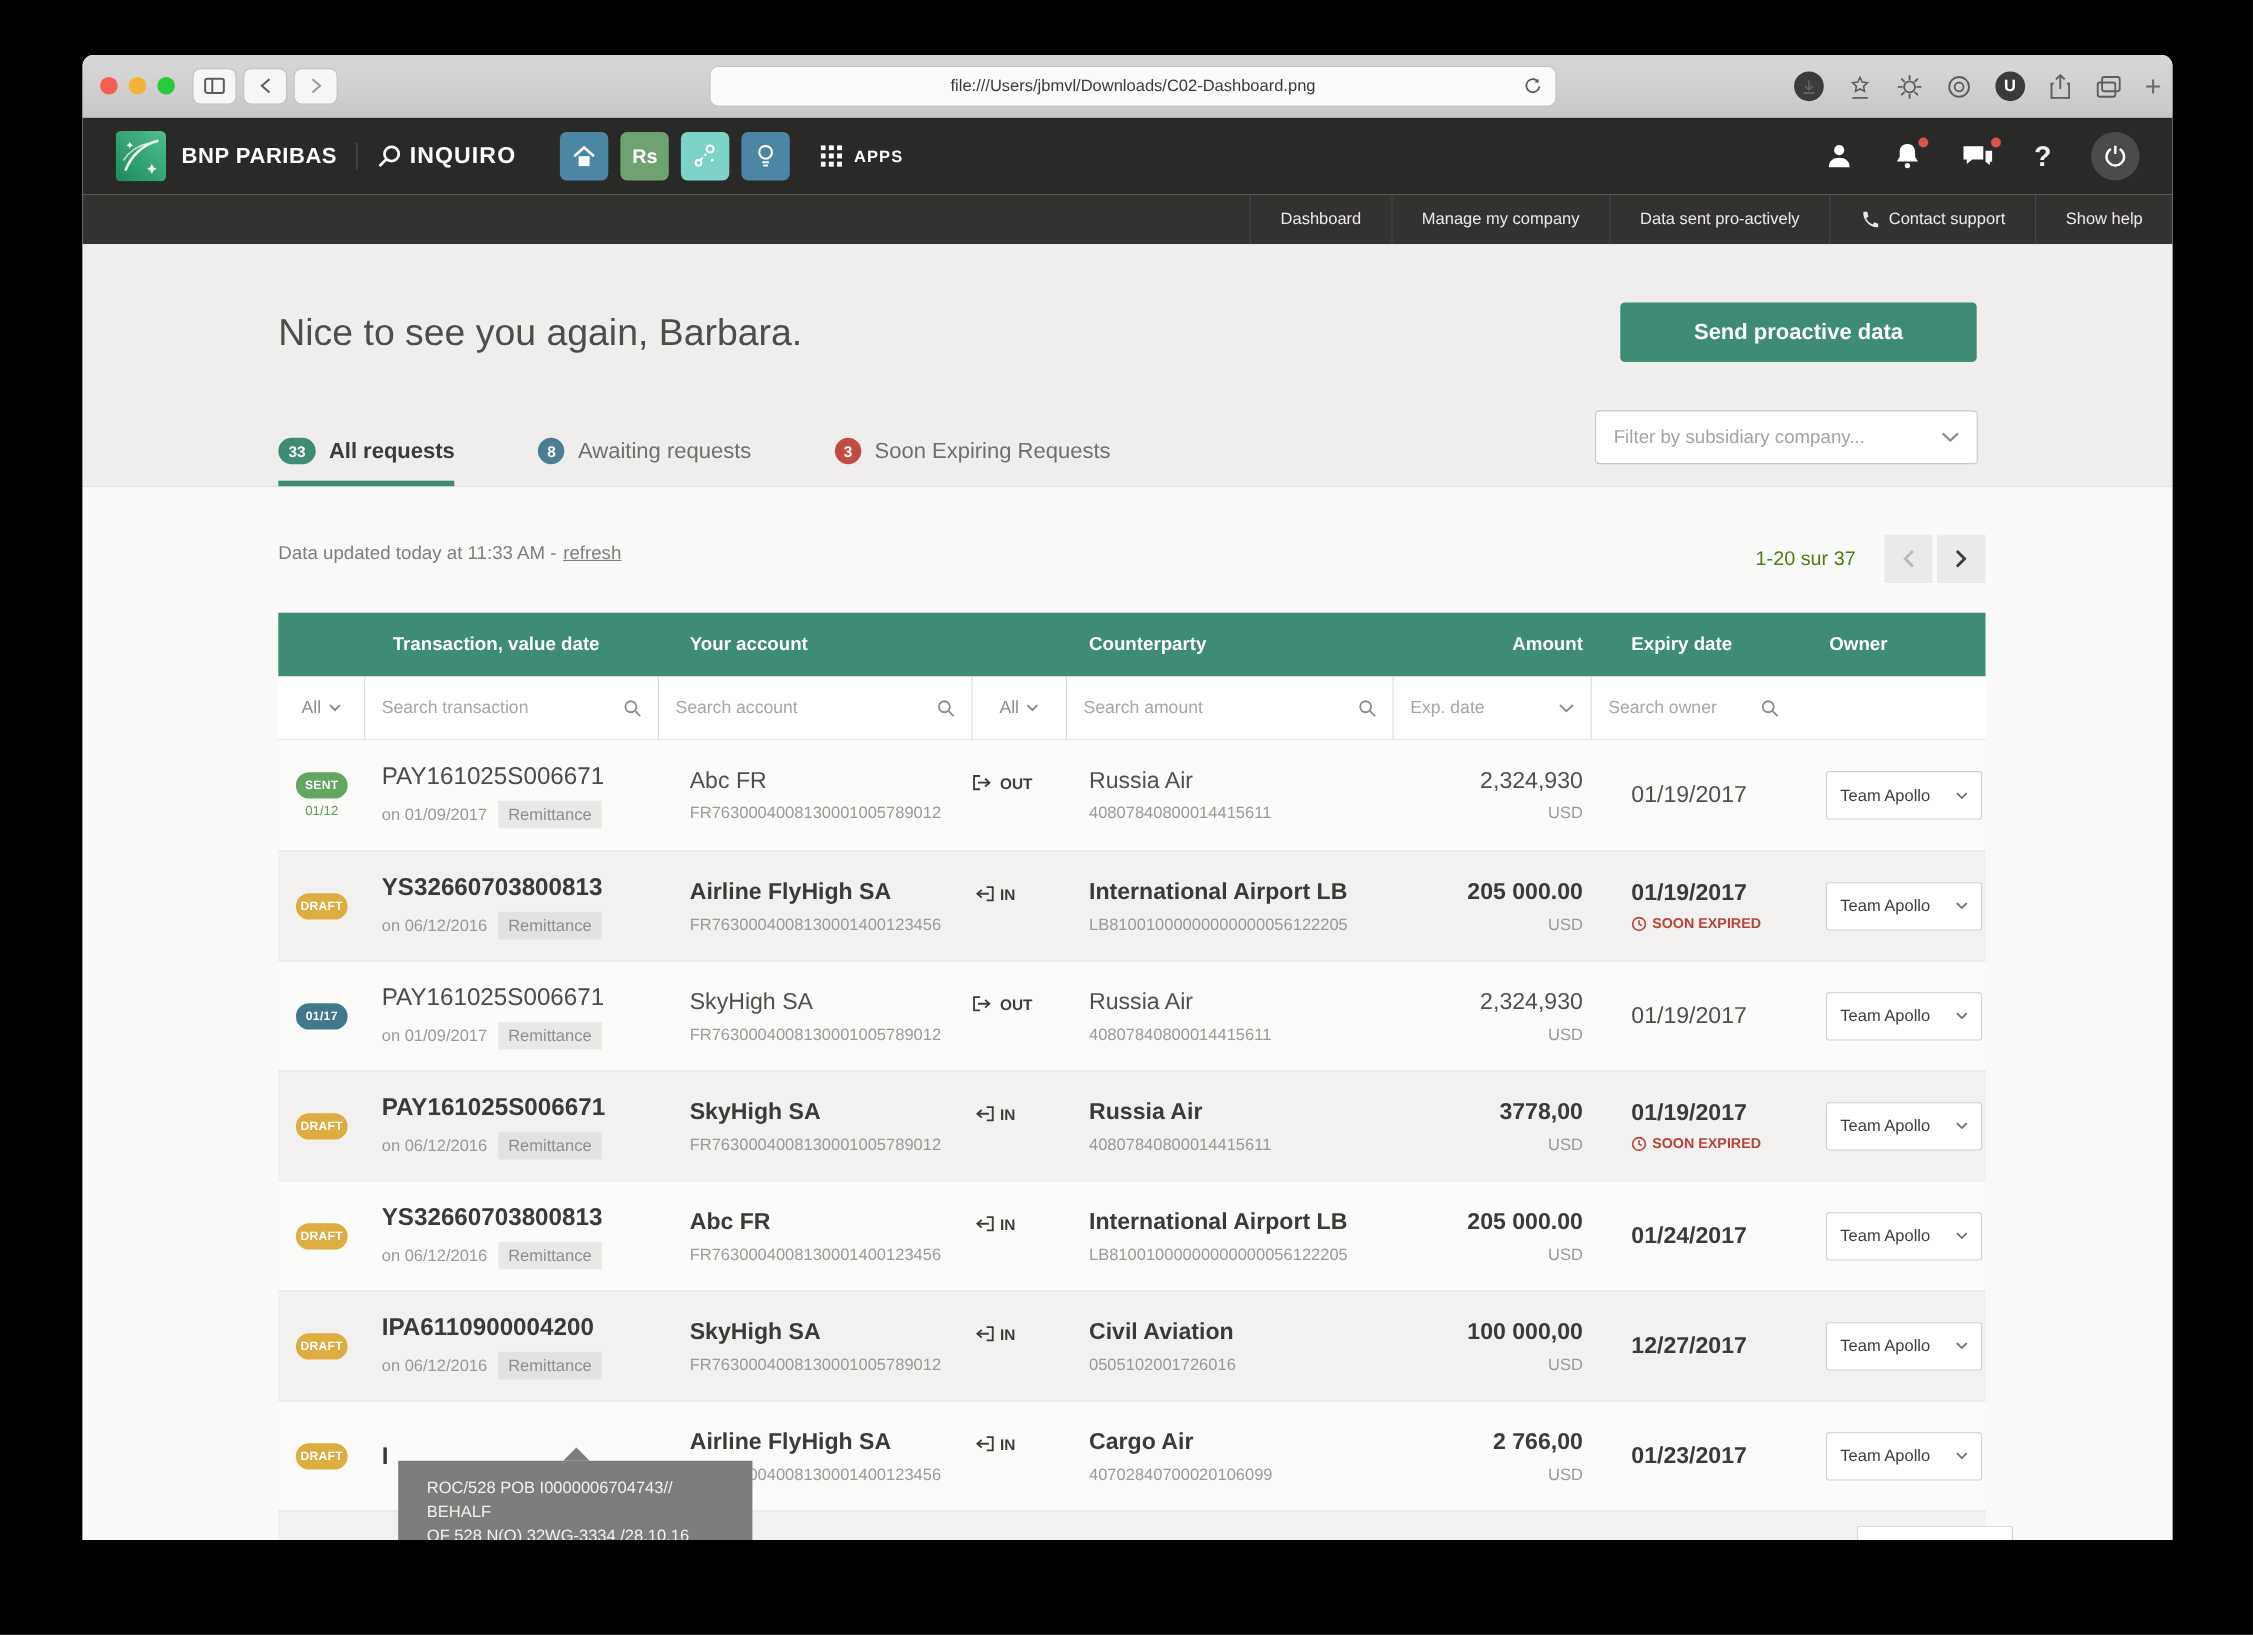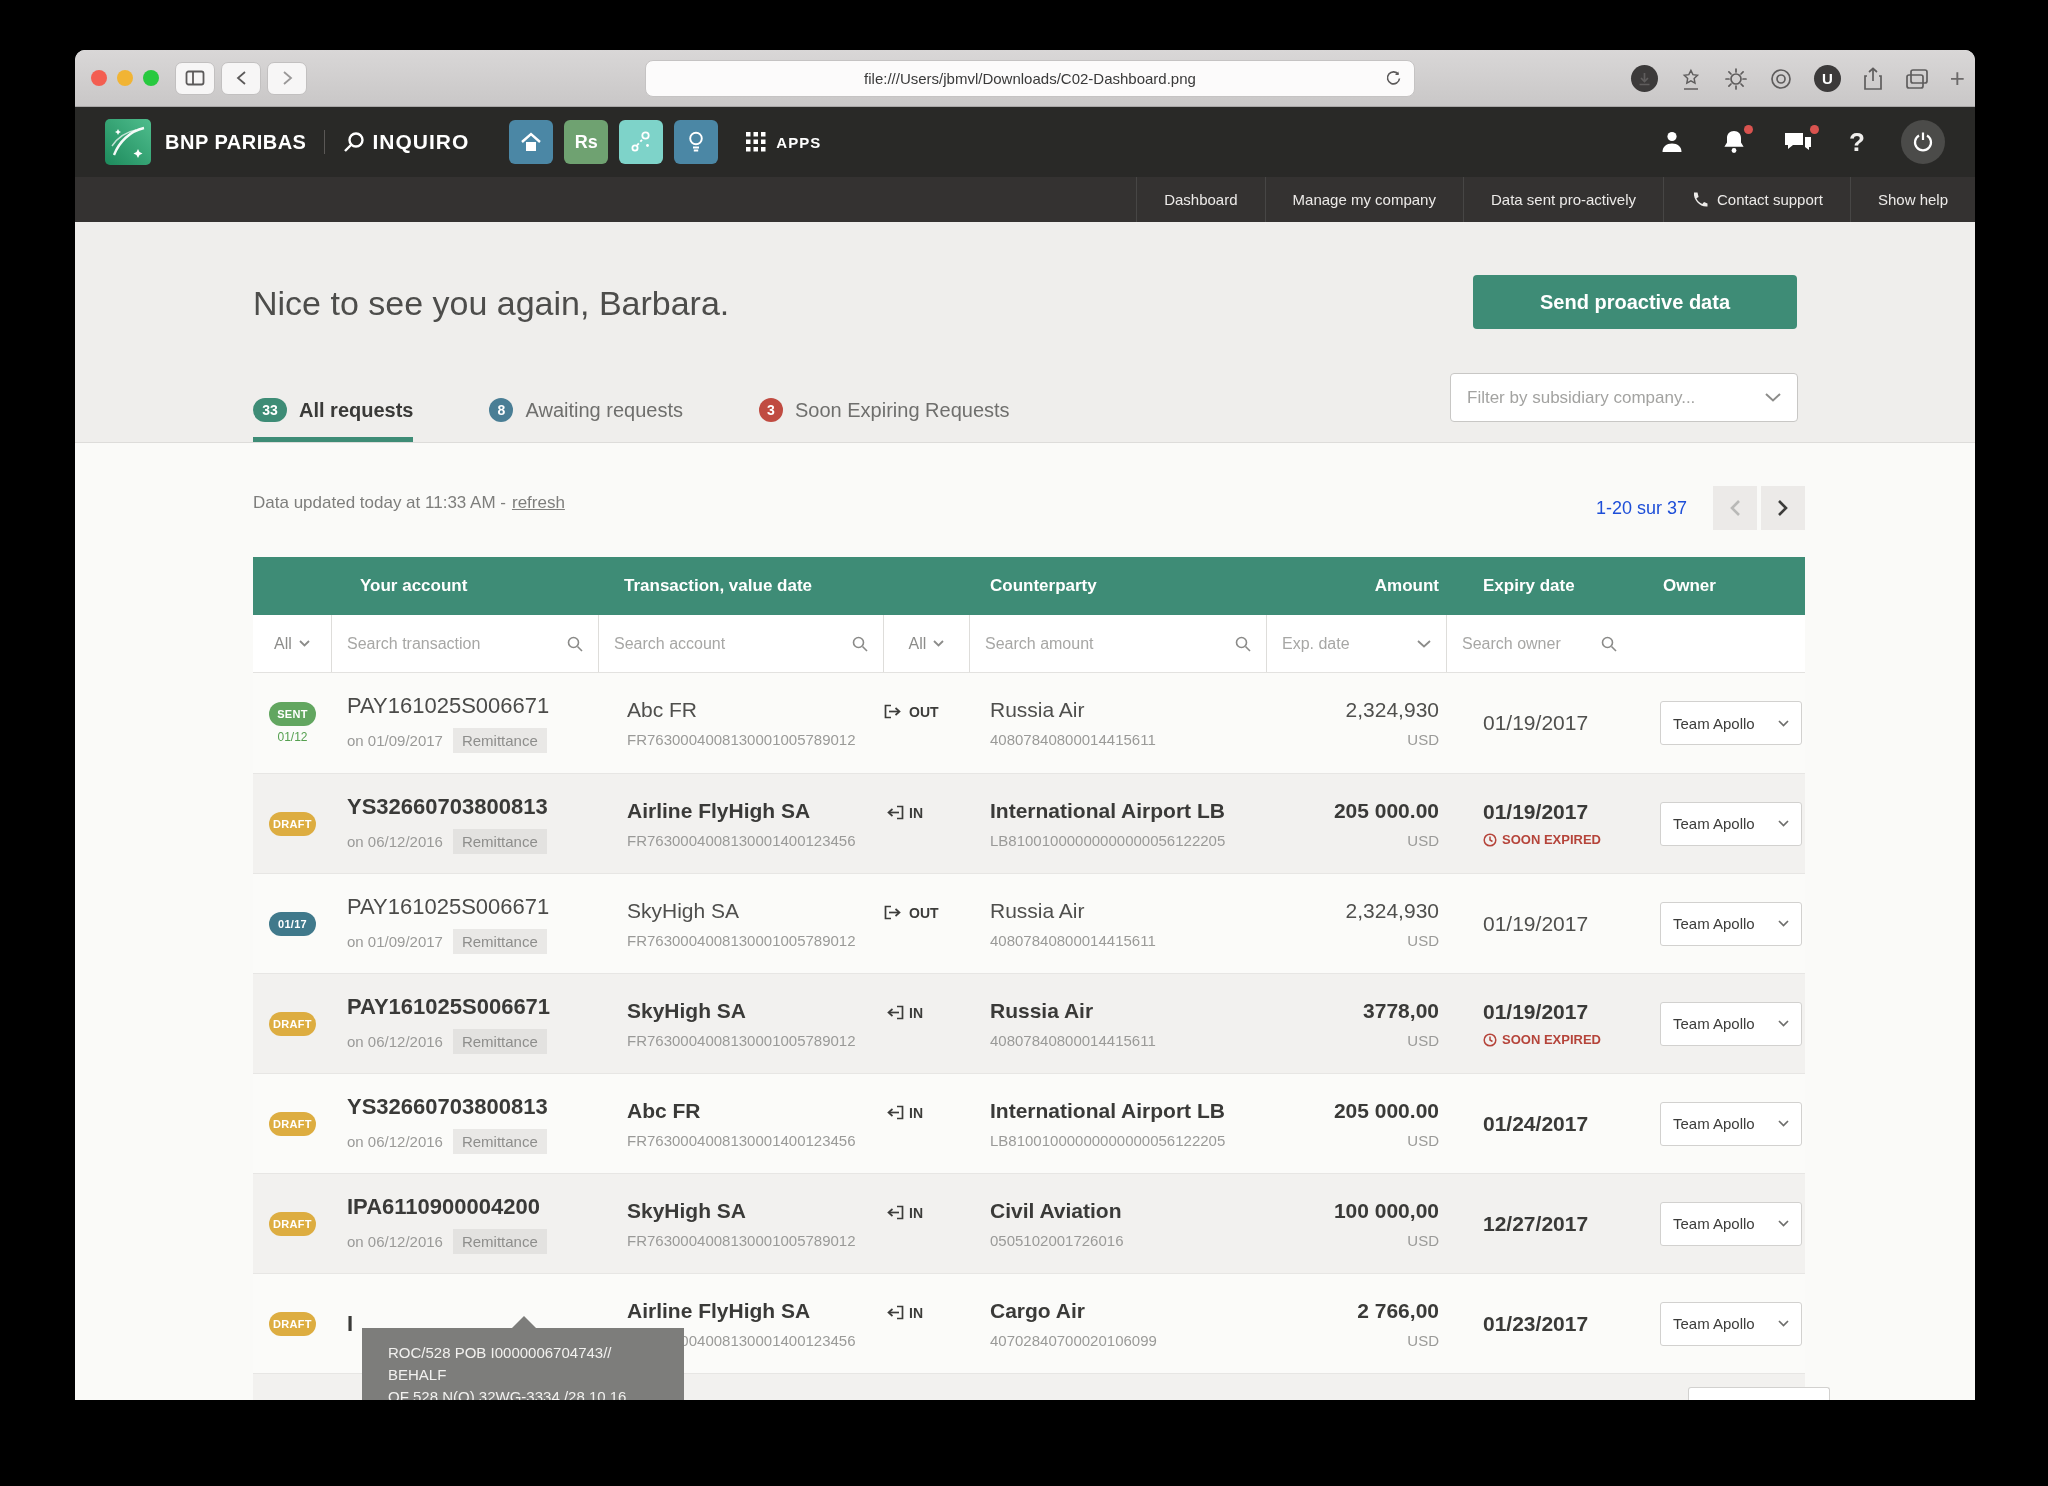--- a/index.html
+++ b/index.html
@@ -69,21 +69,21 @@
   .cnt-blue { background:#4a7e95; } .cnt-red { background:#c04b41; }
   .filter-dd { position:absolute; right:177px; top:151px; width:348px; height:49px; background:#fff;
                border:1px solid #c8c7c5; border-radius:4px; display:flex; align-items:center;
                justify-content:space-between; padding:0 16px; }
   .filter-ph { font-size:17px; color:#a3a3a1; }
 
   
   .content { position:relative; height:957px; background:#fafaf8; }
   .status { position:absolute; left:178px; top:50px; font-size:17px; color:#7e7e7c; display:flex; gap:6px; }
   .refresh { text-decoration:underline; color:#7e7e7c; }
-  .pgn-text { position:absolute; right:288px; top:55px; font-size:18px; color:#1d4ed8; }
+  .pgn-text { position:absolute; right:288px; top:55px; font-size:18px; color:#4d7c0f; }
   .pgn-btn { position:absolute; top:43px; width:44px; height:44px; background:#eceae8; border:none;
              display:flex; align-items:center; justify-content:center; }
   .pgn-prev { right:218px; } .pgn-next { right:170px; }
 
   .table { position:absolute; left:178px; top:114px; width:1552px; }
   .grid { display:grid; grid-template-columns:79px 267px 285px 86px 297px 180px 185px 173px; }
   .thead { background:#3e8c76; height:58px; }
   .th { display:flex; align-items:center; color:#fff; font-size:17px; font-weight:bold; }
   .th-txn{ padding-left:25px; } .th-acct{ padding-left:28px; } .th-cp{ padding-left:20px; }
   .th-amt{ justify-content:flex-end; padding-right:8px; } .th-exp{ padding-left:36px; } .th-own{ padding-left:31px; }
@@ -384,22 +384,22 @@
     <button class="pgn-btn pgn-next">
       <svg width="12" height="18" fill="none" stroke="#3c3c3a" stroke-width="2.6">
           <polyline points="2,2 9,9 2,16"></polyline>
         </svg>
     </button>
 
     <div class="table">
 
       <div class="grid thead">
         <div class="th"></div>
+        <div class="th th-txn">Transaction, value date</div>
         <div class="th th-acct">Your account</div>
-        <div class="th th-txn">Transaction, value date</div>
         <div class="th"></div>
         <div class="th th-cp">Counterparty</div>
         <div class="th th-amt">Amount</div>
         <div class="th th-exp">Expiry date</div>
         <div class="th th-own">Owner</div>
       </div>
 
       <div class="grid frow">
         <div class="fc fc-all">
           <span>All</span>

